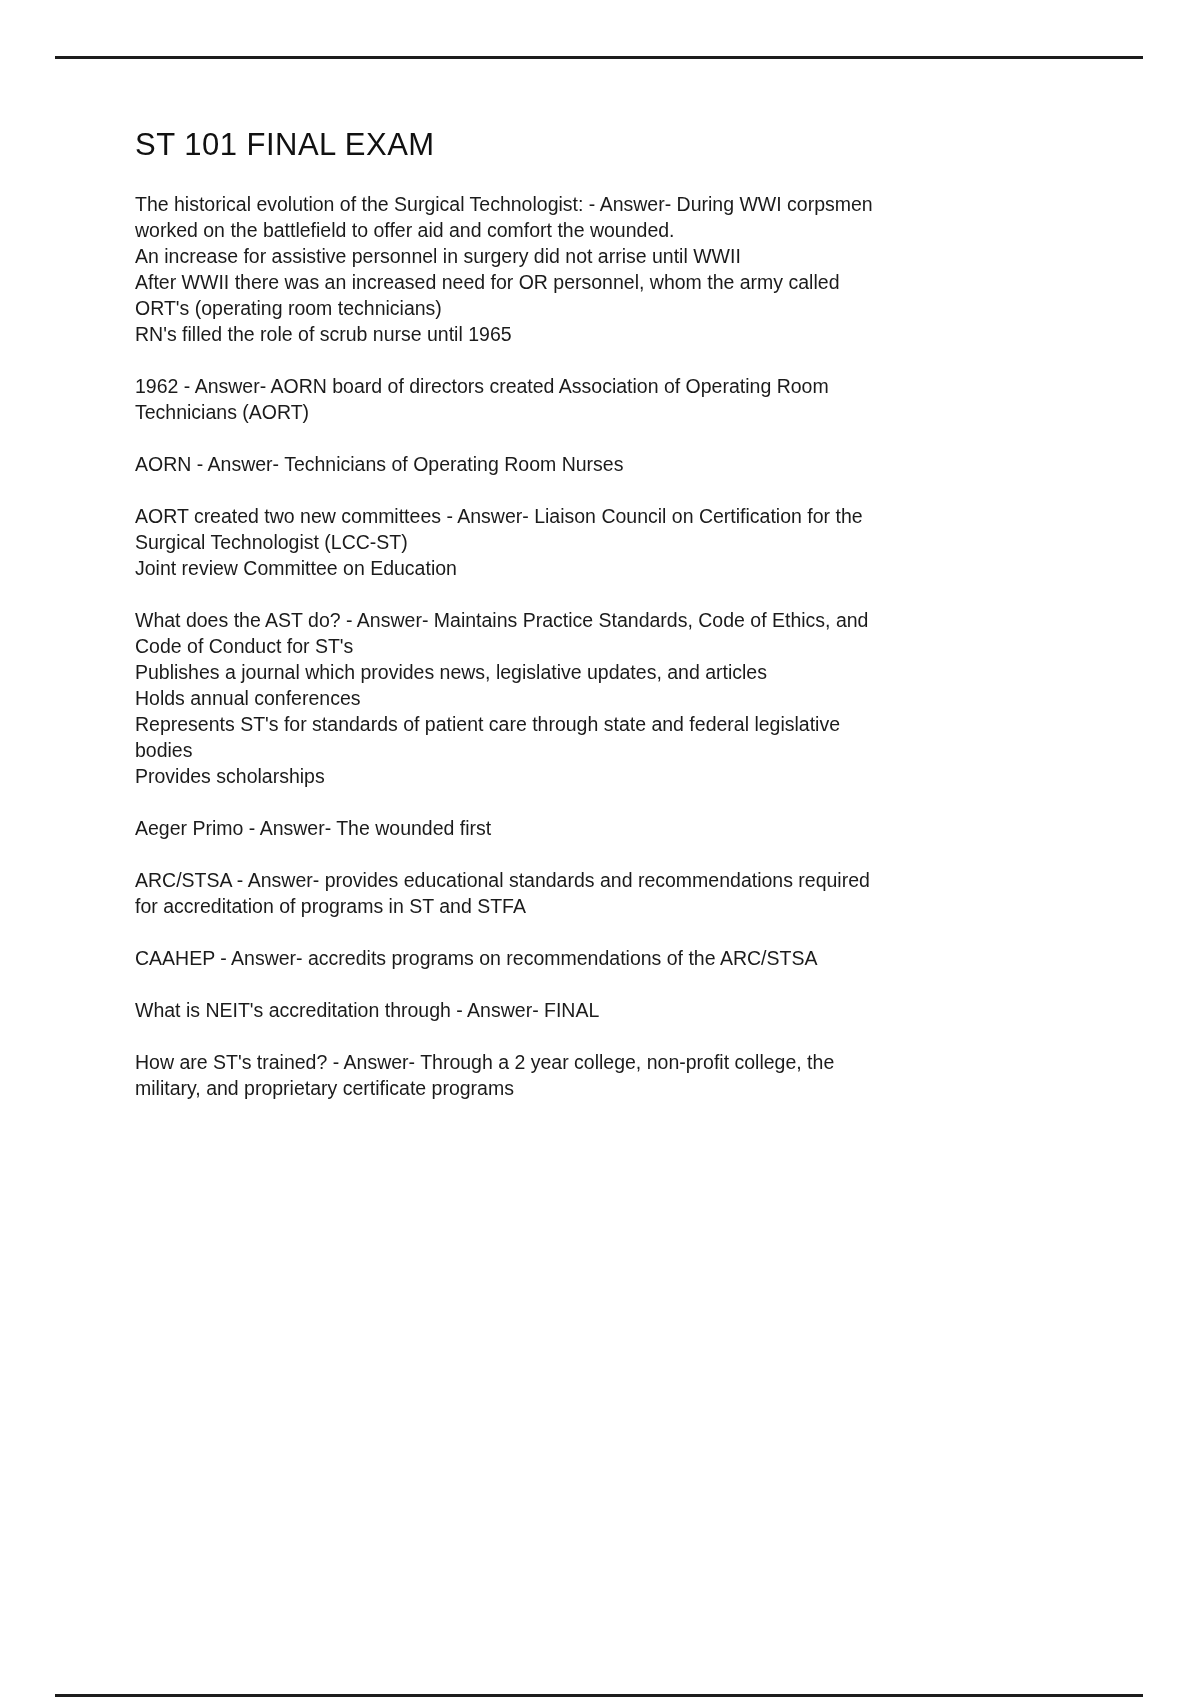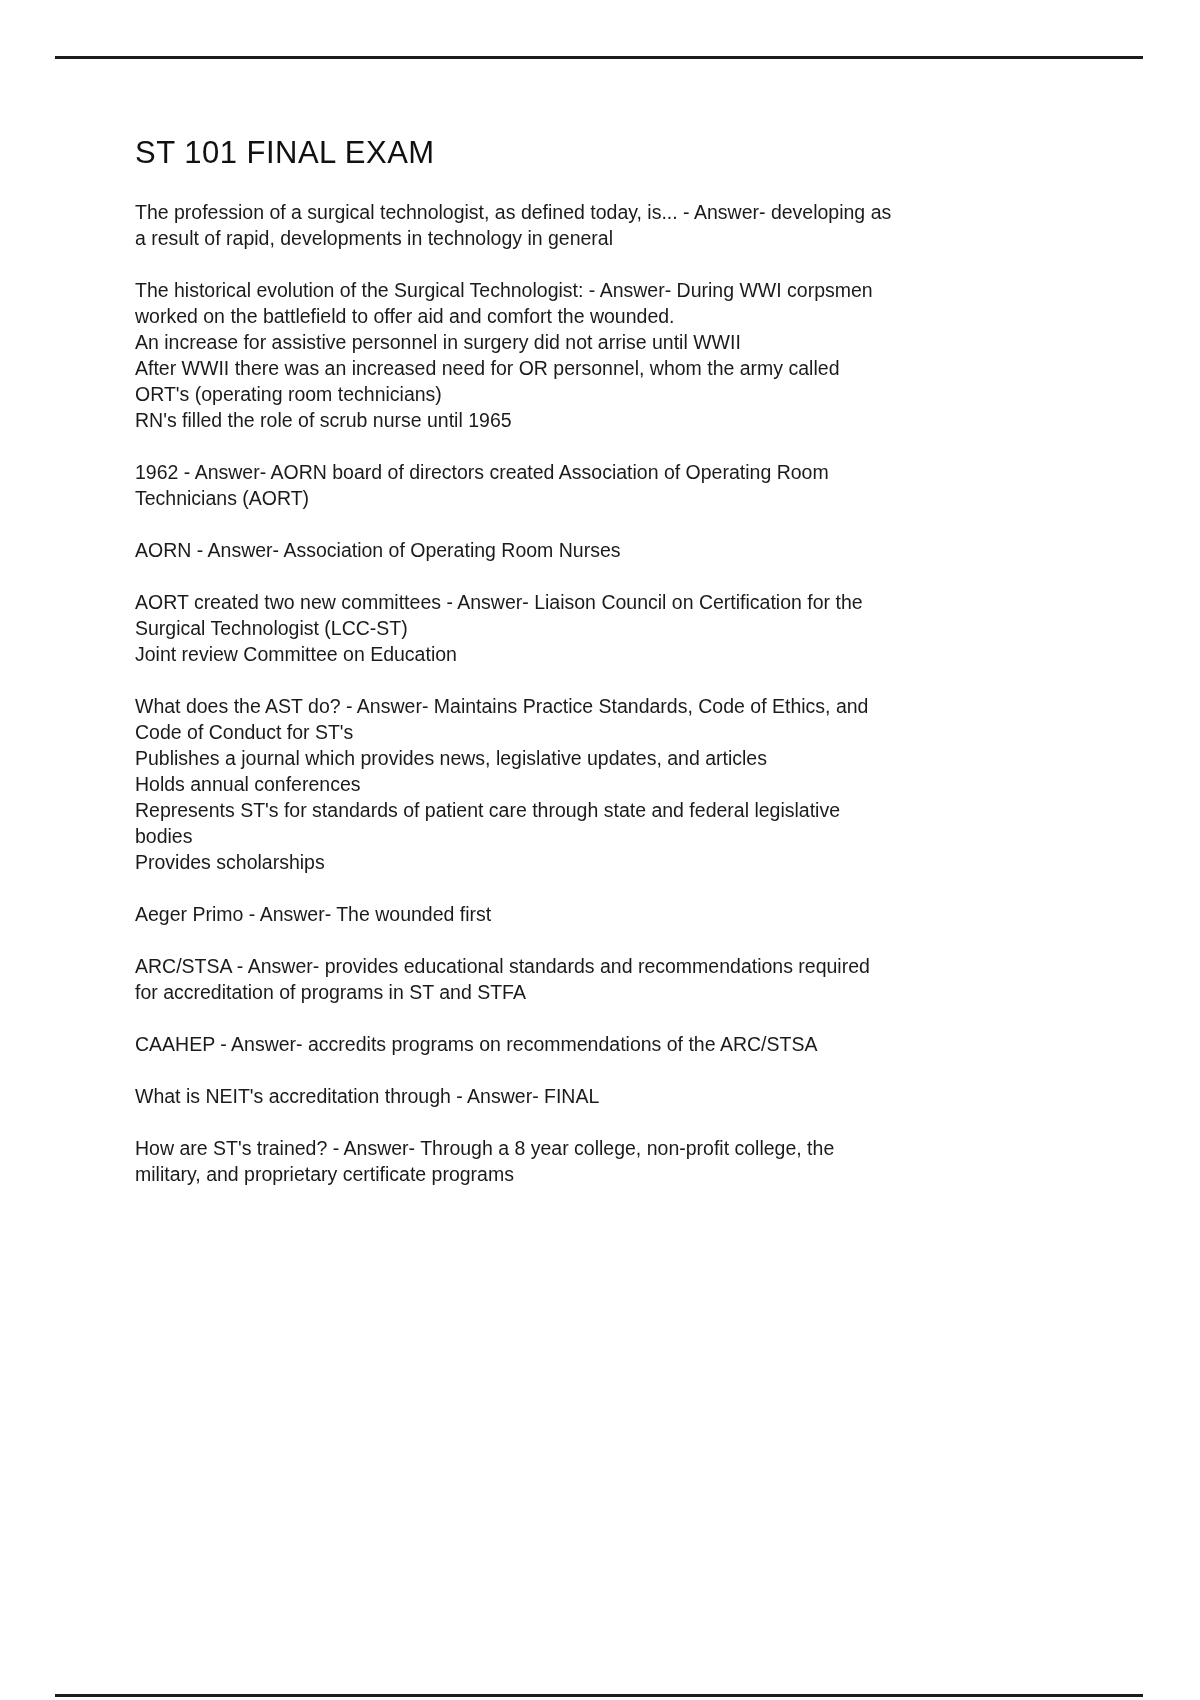--- a/index.html
+++ b/index.html
@@ -20,21 +20,21 @@
     left: 55px;
     width: 1088px;
     height: 3px;
     background: #1c1c1c;
   }
   .rule.top { top: 56px; }
   .rule.bottom { top: 1694px; }
   .content {
     position: absolute;
     left: 135px;
-    top: 136px;
+    top: 128px;
     width: 965px;
   }
   h1.doc-title {
     font-size: 31px;
     line-height: 34px;
     font-weight: 400;
     letter-spacing: 0.5px;
     margin: 0 0 29px 0;
     color: #111111;
   }
@@ -47,43 +47,41 @@
   }
 </style>
 </head>
 <body>
 
 <div class="rule top"></div>
 
 <div class="content">
   <h1 class="doc-title">ST 101 FINAL EXAM</h1>
 
-  <p class="qa">The profession of a surgical technologist, as defined today, is... - Answer- developing as
-a result of rapid, developments in technology in general</p>
   <p class="qa">The historical evolution of the Surgical Technologist: - Answer- During WWI corpsmen
 worked on the battlefield to offer aid and comfort the wounded.
 An increase for assistive personnel in surgery did not arrise until WWII
 After WWII there was an increased need for OR personnel, whom the army called
 ORT's (operating room technicians)
 RN's filled the role of scrub nurse until 1965</p>
   <p class="qa">1962 - Answer- AORN board of directors created Association of Operating Room
 Technicians (AORT)</p>
-  <p class="qa">AORN - Answer- Association of Operating Room Nurses</p>
+  <p class="qa">AORN - Answer- Technicians of Operating Room Nurses</p>
   <p class="qa">AORT created two new committees - Answer- Liaison Council on Certification for the
 Surgical Technologist (LCC-ST)
 Joint review Committee on Education</p>
   <p class="qa">What does the AST do? - Answer- Maintains Practice Standards, Code of Ethics, and
 Code of Conduct for ST's
 Publishes a journal which provides news, legislative updates, and articles
 Holds annual conferences
 Represents ST's for standards of patient care through state and federal legislative
 bodies
 Provides scholarships</p>
   <p class="qa">Aeger Primo - Answer- The wounded first</p>
   <p class="qa">ARC/STSA - Answer- provides educational standards and recommendations required
 for accreditation of programs in ST and STFA</p>
   <p class="qa">CAAHEP - Answer- accredits programs on recommendations of the ARC/STSA</p>
   <p class="qa">What is NEIT's accreditation through - Answer- FINAL</p>
-  <p class="qa">How are ST's trained? - Answer- Through a 8 year college, non-profit college, the
+  <p class="qa">How are ST's trained? - Answer- Through a 2 year college, non-profit college, the
 military, and proprietary certificate programs</p>
 </div>
 
 <div class="rule bottom"></div>
 
 </body></html>

